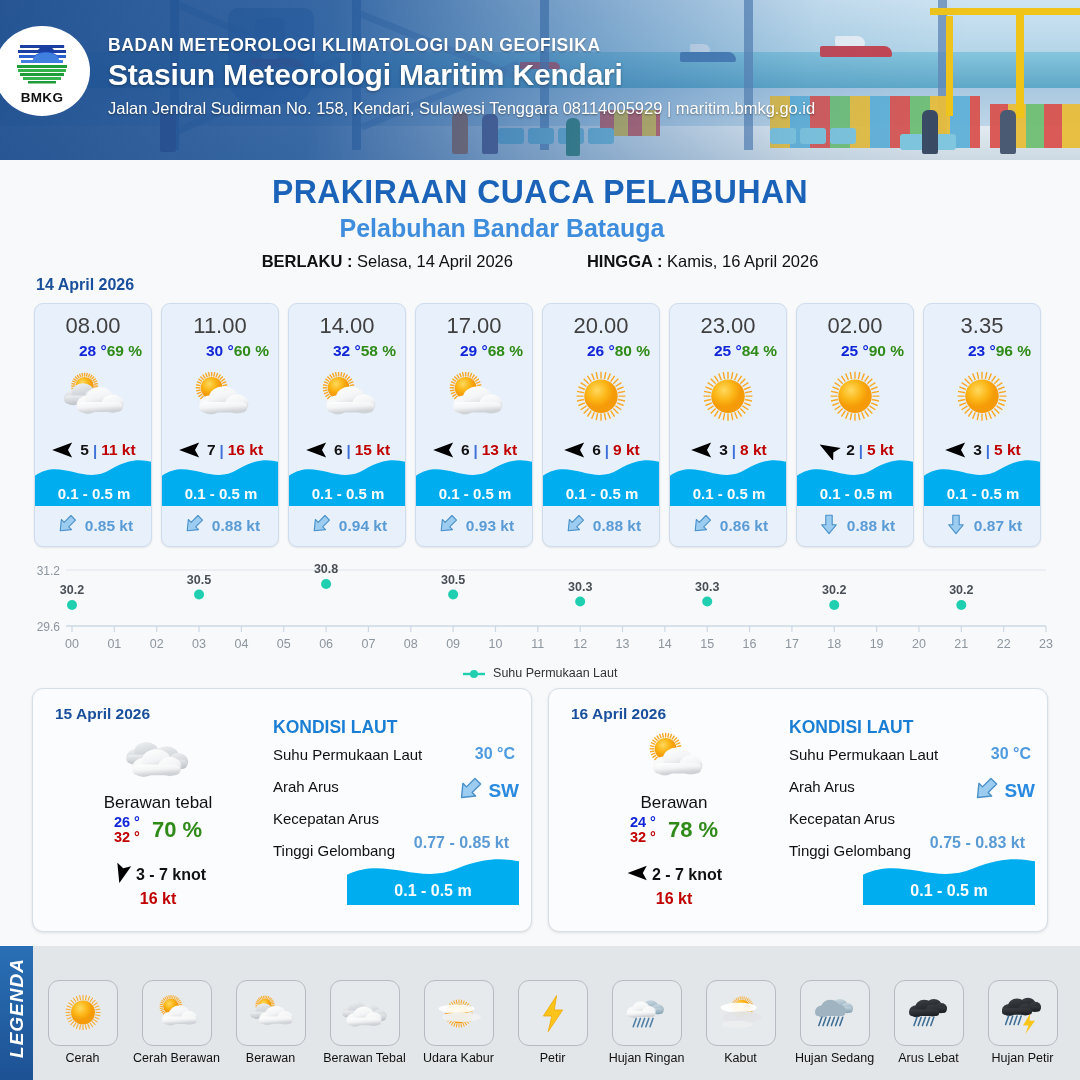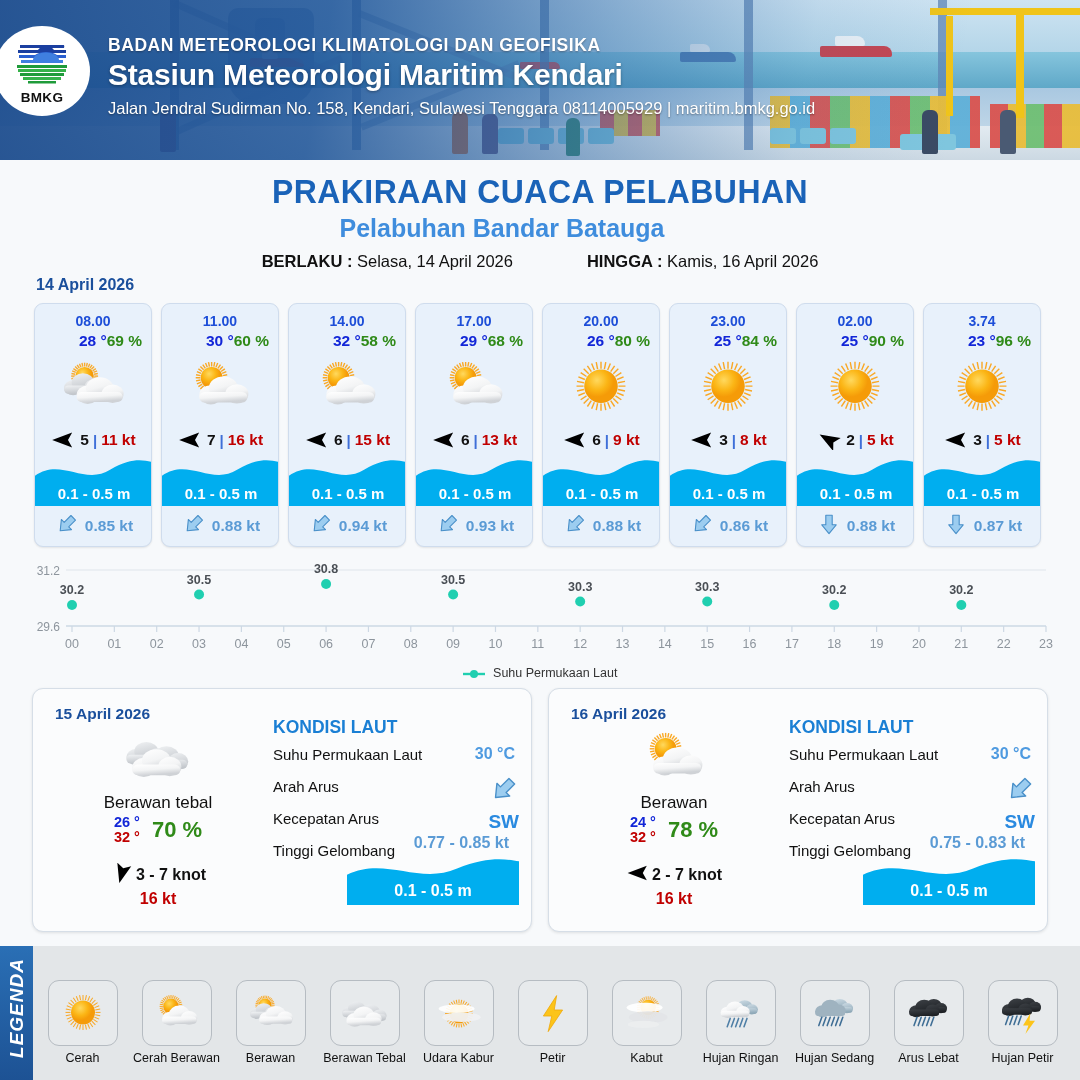--- a/index.html
+++ b/index.html
@@ -64,21 +64,21 @@
   
   #date-label { position:absolute; left:36px; top:276px; font-size:16px; font-weight:bold; color:#1a4f9c; }
   #cards { position:absolute; left:34px; top:303px; width:1012px; height:244px;
     display:flex; gap:9px; }
   .card {
     width:118px; height:244px;
     background:#e8f1fb; border:1px solid #cfdced; border-radius:9px;
     position:relative; overflow:hidden;
     box-shadow:0 1px 2px rgba(0,0,0,.09);
   }
-  .c-time { text-align:center; font-size:14px; font-weight:bold; color:#1d4ed8; margin-top:9px; }
+  .c-time { text-align:center; font-size:22px; font-weight:normal; color:#404040; margin-top:9px; }
   .c-th { display:flex; justify-content:flex-end; padding:3px 9px 0 9px; }
   .c-temp { font-size:15.5px; font-weight:bold; color:#1226d8; }
   .c-hum { font-size:15.5px; font-weight:bold; color:#2f8a18; }
   .c-icon { height:70px; display:flex; align-items:center; justify-content:center; margin-top:2px; }
   .c-wind { display:flex; align-items:center; justify-content:center; gap:4px; height:32px; margin-top:2px; }
   .c-arrow { width:26px; height:20px; }
   .c-wspd { font-size:15.5px; font-weight:bold; color:#111; }
   .c-sep { color:#3f6fd8; font-size:15px; font-weight:bold; }
   .c-gust { font-size:15.5px; font-weight:bold; color:#c00000; }
   .c-wave { position:absolute; left:0; bottom:40px; width:118px; height:52px; }
@@ -113,21 +113,21 @@
   .d-tmax { font-size:14.5px; font-weight:bold; color:#c00000; }
   .d-hum { font-size:22px; font-weight:bold; color:#2f8a18; }
   .d-wind { display:flex; align-items:center; justify-content:center; gap:2px; margin-top:18px; }
   .d-wtxt { font-size:16px; font-weight:bold; color:#111; }
   .d-gust { font-size:16px; font-weight:bold; color:#c00000; margin-top:3px; }
   .d-right { position:absolute; left:240px; top:28px; width:250px; }
   .d-sea-title { font-size:17.5px; font-weight:bold; color:#1a7fd4; margin-bottom:8px; }
   .d-row { position:relative; height:32px; }
   .d-rlbl { font-size:15px; color:#111; }
   .d-sst { position:absolute; right:8px; top:-1px; font-size:16px; font-weight:bold; color:#4e9ae0; }
-  .d-dir { position:absolute; right:4px; top:-4px; display:flex; align-items:center; gap:3px;flex-direction:column; }
+  .d-dir { position:absolute; right:4px; top:-4px; display:flex; align-items:center; gap:3px; }
   .d-dirtxt { font-size:19px; font-weight:bold; color:#2a8ae0; }
   .d-spd { position:absolute; right:14px; top:24px; font-size:16px; font-weight:bold; color:#5b9bd5; }
   .d-waveblk { position:absolute; right:4px; top:136px; width:172px; height:52px; }
   .d-waveblk svg { position:absolute; left:0; top:0; }
   .d-wavetxt { position:absolute; left:0; bottom:5px; width:172px; text-align:center;
     font-size:16px; font-weight:bold; color:#fff; }
 
   
   #legend { position:absolute; left:0; top:946px; width:1080px; height:134px; background:#e3e6e8; }
   #legend-tab { position:absolute; left:0; top:0; width:33px; height:134px;
@@ -916,21 +916,21 @@
     <div class="c-cur">
       <span><svg width="24" height="24" viewBox="0 0 30 30">
     <g transform="rotate(0,15,15)">
       <path d="M15 27 L6 16 H11 V4 H19 V16 H24 Z" fill="#9ccdf0" stroke="#4a90c9" stroke-width="1.4" stroke-linejoin="round"></path>
     </g>
           </svg></span>
       <span class="c-cur-txt">0.88 kt</span>
     </div>
     </div>
     <div class="card">
-    <div class="c-time">3.74</div>
+    <div class="c-time">3.35</div>
     <div class="c-th">
       <span class="c-temp">23 °</span>
       <span class="c-hum">96 %</span>
     </div>
     <div class="c-icon">
         <svg width="84" height="62" viewBox="0 0 100 74">
           <defs>
     <radialGradient id="sunGrad" cx="38%" cy="32%">
       <stop offset="0%" stop-color="#ffd95e"></stop>
               <stop offset="62%" stop-color="#fbb515"></stop>
@@ -1699,20 +1699,68 @@
     </linearGradient>
     <linearGradient id="cdark" x1="0" y1="0" x2="0.3" y2="1">
       <stop offset="0%" stop-color="#3d4146"></stop>
                 <stop offset="100%" stop-color="#1e2125"></stop>
     </linearGradient>
     <linearGradient id="cblu" x1="0" y1="0" x2="0.3" y2="1">
       <stop offset="0%" stop-color="#cfdde6"></stop>
                 <stop offset="100%" stop-color="#8fa9b8"></stop>
     </linearGradient>
   </defs>
+            <g transform="translate(56,30) scale(0.85)">
+    <ellipse cx="-13" cy="2" rx="12" ry="10" fill="url(#cblu)"></ellipse>
+    <ellipse cx="0" cy="-5" rx="15" ry="12" fill="url(#cblu)"></ellipse>
+    <ellipse cx="14" cy="1" rx="12" ry="10" fill="url(#cblu)"></ellipse>
+    <rect x="-25" y="-1" width="50" height="11" rx="5.5" fill="url(#cblu)"></rect>
+  </g>
+            <g transform="translate(40,34) scale(0.95)">
+    <ellipse cx="-13" cy="2" rx="12" ry="10" fill="url(#cl1)"></ellipse>
+    <ellipse cx="0" cy="-5" rx="15" ry="12" fill="url(#cl1)"></ellipse>
+    <ellipse cx="14" cy="1" rx="12" ry="10" fill="url(#cl1)"></ellipse>
+    <rect x="-25" y="-1" width="50" height="11" rx="5.5" fill="url(#cl1)"></rect>
+  </g>
+            <line x1="32" y1="46" x2="27" y2="60" stroke="#4f7fa6" stroke-width="2.6" stroke-linecap="round"></line>
+            <line x1="39" y1="46" x2="34" y2="60" stroke="#4f7fa6" stroke-width="2.6" stroke-linecap="round"></line>
+            <line x1="46" y1="46" x2="41" y2="60" stroke="#4f7fa6" stroke-width="2.6" stroke-linecap="round"></line>
+            <line x1="53" y1="46" x2="48" y2="60" stroke="#4f7fa6" stroke-width="2.6" stroke-linecap="round"></line>
+            <line x1="60" y1="46" x2="55" y2="60" stroke="#4f7fa6" stroke-width="2.6" stroke-linecap="round"></line>
+          </svg>
+        </div>
+    <div class="lg-lbl">Hujan Ringan</div>
+      </div>
+      <div class="lg-item">
+    <div class="lg-box">
+          <svg width="60" height="52" viewBox="0 0 100 74">
+            <defs>
+    <radialGradient id="sunGrad" cx="38%" cy="32%">
+      <stop offset="0%" stop-color="#ffd95e"></stop>
+                <stop offset="62%" stop-color="#fbb515"></stop>
+                <stop offset="100%" stop-color="#f59b08"></stop>
+    </radialGradient>
+    <linearGradient id="cl1" x1="0" y1="0" x2="0.35" y2="1">
+      <stop offset="0%" stop-color="#ffffff"></stop>
+                <stop offset="55%" stop-color="#f3f4f5"></stop>
+                <stop offset="100%" stop-color="#cfd2d6"></stop>
+    </linearGradient>
+    <linearGradient id="cl2" x1="0" y1="0" x2="0.3" y2="1">
+      <stop offset="0%" stop-color="#f0f2f4"></stop>
+                <stop offset="100%" stop-color="#c3c7cc"></stop>
+    </linearGradient>
+    <linearGradient id="cdark" x1="0" y1="0" x2="0.3" y2="1">
+      <stop offset="0%" stop-color="#3d4146"></stop>
+                <stop offset="100%" stop-color="#1e2125"></stop>
+    </linearGradient>
+    <linearGradient id="cblu" x1="0" y1="0" x2="0.3" y2="1">
+      <stop offset="0%" stop-color="#cfdde6"></stop>
+                <stop offset="100%" stop-color="#8fa9b8"></stop>
+    </linearGradient>
+  </defs>
             <line x1="65.52" y1="28" x2="70.98" y2="28" stroke="#f9a825" stroke-width="1.7" opacity="0.8"></line>
             <line x1="65.26021699105168" y1="30.637621153658053" x2="70.61530462205332" y2="31.702814311866113" stroke="#f9a825" stroke-width="1.7" opacity="0.8"></line>
             <line x1="64.4908512795526" y1="33.17388000557602" x2="69.53523352706422" y2="35.26333154628941" stroke="#f9a825" stroke-width="1.7" opacity="0.8"></line>
             <line x1="63.24146915833041" y1="35.51130955042502" x2="67.78129324150231" y2="38.54472302271205" stroke="#f9a825" stroke-width="1.7" opacity="0.8"></line>
             <line x1="61.560083681642126" y1="37.56008368164212" x2="65.42088670692067" y2="41.42088670692067" stroke="#f9a825" stroke-width="1.7" opacity="0.8"></line>
             <line x1="59.511309550425025" y1="39.24146915833041" x2="62.54472302271205" y2="43.78129324150231" stroke="#f9a825" stroke-width="1.7" opacity="0.8"></line>
             <line x1="57.17388000557602" y1="40.490851279552594" x2="59.26333154628941" y2="45.53523352706422" stroke="#f9a825" stroke-width="1.7" opacity="0.8"></line>
             <line x1="54.63762115365805" y1="41.26021699105168" x2="55.70281431186611" y2="46.615304622053316" stroke="#f9a825" stroke-width="1.7" opacity="0.8"></line>
             <line x1="52" y1="41.519999999999996" x2="52" y2="46.980000000000004" stroke="#f9a825" stroke-width="1.7" opacity="0.8"></line>
             <line x1="49.36237884634195" y1="41.26021699105168" x2="48.29718568813389" y2="46.615304622053316" stroke="#f9a825" stroke-width="1.7" opacity="0.8"></line>
@@ -1766,68 +1814,20 @@
     </linearGradient>
     <linearGradient id="cdark" x1="0" y1="0" x2="0.3" y2="1">
       <stop offset="0%" stop-color="#3d4146"></stop>
                 <stop offset="100%" stop-color="#1e2125"></stop>
     </linearGradient>
     <linearGradient id="cblu" x1="0" y1="0" x2="0.3" y2="1">
       <stop offset="0%" stop-color="#cfdde6"></stop>
                 <stop offset="100%" stop-color="#8fa9b8"></stop>
     </linearGradient>
   </defs>
-            <g transform="translate(56,30) scale(0.85)">
-    <ellipse cx="-13" cy="2" rx="12" ry="10" fill="url(#cblu)"></ellipse>
-    <ellipse cx="0" cy="-5" rx="15" ry="12" fill="url(#cblu)"></ellipse>
-    <ellipse cx="14" cy="1" rx="12" ry="10" fill="url(#cblu)"></ellipse>
-    <rect x="-25" y="-1" width="50" height="11" rx="5.5" fill="url(#cblu)"></rect>
-  </g>
-            <g transform="translate(40,34) scale(0.95)">
-    <ellipse cx="-13" cy="2" rx="12" ry="10" fill="url(#cl1)"></ellipse>
-    <ellipse cx="0" cy="-5" rx="15" ry="12" fill="url(#cl1)"></ellipse>
-    <ellipse cx="14" cy="1" rx="12" ry="10" fill="url(#cl1)"></ellipse>
-    <rect x="-25" y="-1" width="50" height="11" rx="5.5" fill="url(#cl1)"></rect>
-  </g>
-            <line x1="32" y1="46" x2="27" y2="60" stroke="#4f7fa6" stroke-width="2.6" stroke-linecap="round"></line>
-            <line x1="39" y1="46" x2="34" y2="60" stroke="#4f7fa6" stroke-width="2.6" stroke-linecap="round"></line>
-            <line x1="46" y1="46" x2="41" y2="60" stroke="#4f7fa6" stroke-width="2.6" stroke-linecap="round"></line>
-            <line x1="53" y1="46" x2="48" y2="60" stroke="#4f7fa6" stroke-width="2.6" stroke-linecap="round"></line>
-            <line x1="60" y1="46" x2="55" y2="60" stroke="#4f7fa6" stroke-width="2.6" stroke-linecap="round"></line>
-          </svg>
-        </div>
-    <div class="lg-lbl">Hujan Ringan</div>
-      </div>
-      <div class="lg-item">
-    <div class="lg-box">
-          <svg width="60" height="52" viewBox="0 0 100 74">
-            <defs>
-    <radialGradient id="sunGrad" cx="38%" cy="32%">
-      <stop offset="0%" stop-color="#ffd95e"></stop>
-                <stop offset="62%" stop-color="#fbb515"></stop>
-                <stop offset="100%" stop-color="#f59b08"></stop>
-    </radialGradient>
-    <linearGradient id="cl1" x1="0" y1="0" x2="0.35" y2="1">
-      <stop offset="0%" stop-color="#ffffff"></stop>
-                <stop offset="55%" stop-color="#f3f4f5"></stop>
-                <stop offset="100%" stop-color="#cfd2d6"></stop>
-    </linearGradient>
-    <linearGradient id="cl2" x1="0" y1="0" x2="0.3" y2="1">
-      <stop offset="0%" stop-color="#f0f2f4"></stop>
-                <stop offset="100%" stop-color="#c3c7cc"></stop>
-    </linearGradient>
-    <linearGradient id="cdark" x1="0" y1="0" x2="0.3" y2="1">
-      <stop offset="0%" stop-color="#3d4146"></stop>
-                <stop offset="100%" stop-color="#1e2125"></stop>
-    </linearGradient>
-    <linearGradient id="cblu" x1="0" y1="0" x2="0.3" y2="1">
-      <stop offset="0%" stop-color="#cfdde6"></stop>
-                <stop offset="100%" stop-color="#8fa9b8"></stop>
-    </linearGradient>
-  </defs>
             <g transform="translate(58,28) scale(0.85)">
     <ellipse cx="-13" cy="2" rx="12" ry="10" fill="url(#cblu)"></ellipse>
     <ellipse cx="0" cy="-5" rx="15" ry="12" fill="url(#cblu)"></ellipse>
     <ellipse cx="14" cy="1" rx="12" ry="10" fill="url(#cblu)"></ellipse>
     <rect x="-25" y="-1" width="50" height="11" rx="5.5" fill="url(#cblu)"></rect>
   </g>
             <g transform="translate(42,32) scale(1)">
     <ellipse cx="-13" cy="2" rx="12" ry="10" fill="url(#a9b8c2)"></ellipse>
     <ellipse cx="0" cy="-5" rx="15" ry="12" fill="url(#a9b8c2)"></ellipse>
     <ellipse cx="14" cy="1" rx="12" ry="10" fill="url(#a9b8c2)"></ellipse>

